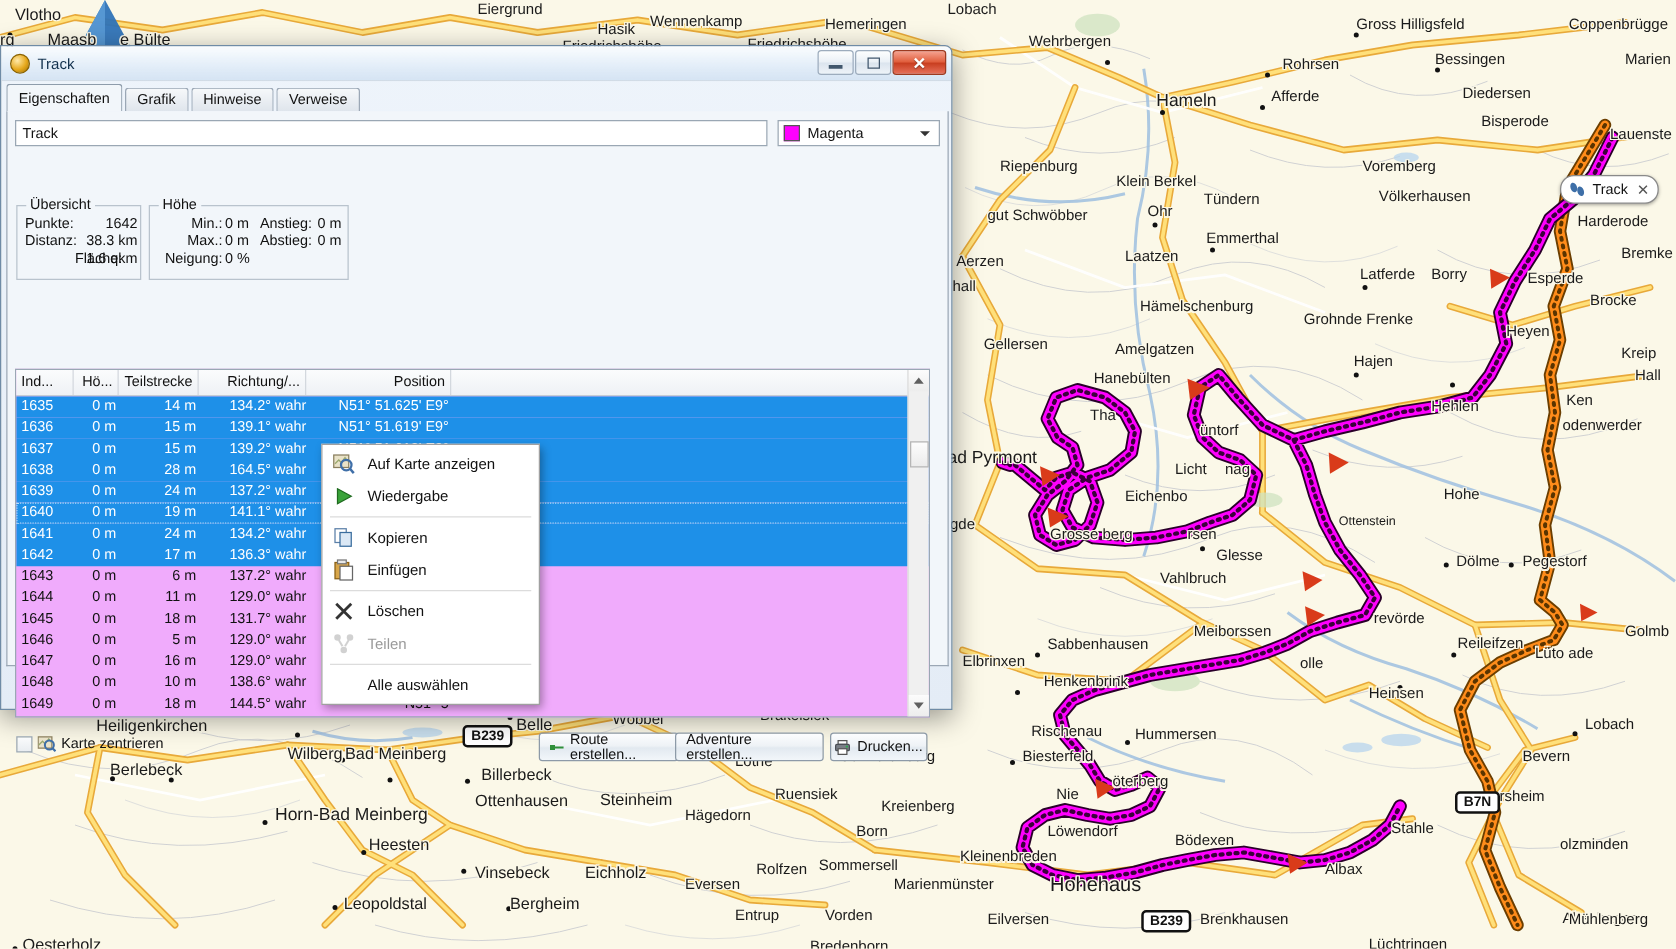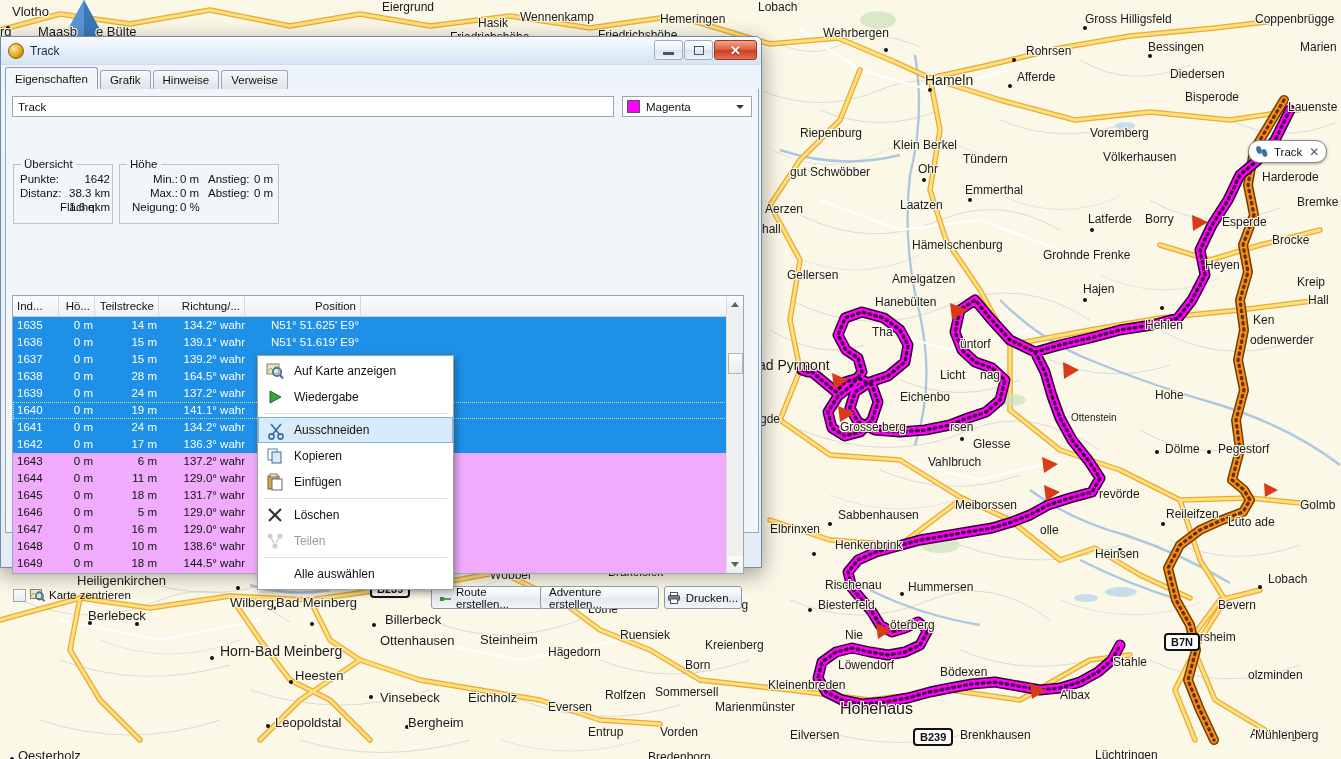--- a/index.html
+++ b/index.html
@@ -139,21 +139,21 @@
   .chk { width:13px; height:13px; border:1px solid #9aa7b4; background:linear-gradient(180deg,#fafbfc,#e9edf1); }
   .btn {
     position:absolute; height:23px; border:1px solid #8d9aa8; border-radius:3px;
     background:linear-gradient(180deg,#fcfdfe 0%,#eef2f6 46%,#e2e9f0 54%,#f2f6fa 100%);
     display:flex; align-items:center; justify-content:center; gap:5px;
     font-size:11.5px; color:#111; cursor:pointer; padding:0 8px;
   }
 
   
   #ctxmenu {
-    position:absolute; left:256px; top:318px; width:197px;
+    position:absolute; left:256px; top:318px; width:175px;
     background:#fff; border:1px solid #a0a0a0; box-shadow:2px 3px 7px rgba(0,0,0,.35);
     padding:2px 0; z-index:50;
   }
   .mi { position:relative; height:26px; display:flex; align-items:center; font-size:12px; color:#111; cursor:pointer; }
   .mi .mtext { margin-left:36px; }
   .mi.hl { background:#d7ebfb; border:1px solid #7ab5e4; height:26px; }
   .mi.hl .mtext { margin-left:35px; }
   .mi.dis .mtext { color:#9a9a9a; }
   .mi .micon { position:absolute; left:8px; top:4px; width:18px; height:18px; }
   .msep { height:1px; background:#dcdcdc; margin:3px 6px; }
@@ -806,29 +806,20 @@
             </svg></span>
           <span class="mtext">Auf Karte anzeigen</span>
         </div>
         <div class="mi">
           <span class="micon"><svg width="18" height="18" viewBox="0 0 18 18">
               <polygon points="4,3 15,9 4,15" fill="#3aa33a" stroke="#1f6b1f"></polygon>
             </svg></span>
           <span class="mtext">Wiedergabe</span>
         </div>
         <div class="msep"></div>
-        <div class="mi hl">
-          <span class="micon"><svg width="18" height="18" viewBox="0 0 18 18">
-              <line x1="4" y1="2" x2="13" y2="13" stroke="#3a6d9e" stroke-width="1.6"></line>
-              <line x1="14" y1="2" x2="5" y2="13" stroke="#3a6d9e" stroke-width="1.6"></line>
-              <circle cx="4.5" cy="14.5" r="2.6" fill="none" stroke="#3a6d9e" stroke-width="1.6"></circle>
-              <circle cx="13.5" cy="14.5" r="2.6" fill="none" stroke="#3a6d9e" stroke-width="1.6"></circle>
-            </svg></span>
-          <span class="mtext">Ausschneiden</span>
-        </div>
         <div class="mi">
           <span class="micon"><svg width="18" height="18" viewBox="0 0 18 18">
               <rect x="2" y="2" width="9" height="11" fill="#fff" stroke="#5a7fa8"></rect>
               <rect x="6" y="5" width="9" height="11" fill="#dbe8f5" stroke="#3a6d9e"></rect>
             </svg></span>
           <span class="mtext">Kopieren</span>
         </div>
         <div class="mi">
           <span class="micon"><svg width="18" height="18" viewBox="0 0 18 18">
               <rect x="2" y="3" width="11" height="13" fill="#d8a64a" stroke="#8a5f12"></rect>

